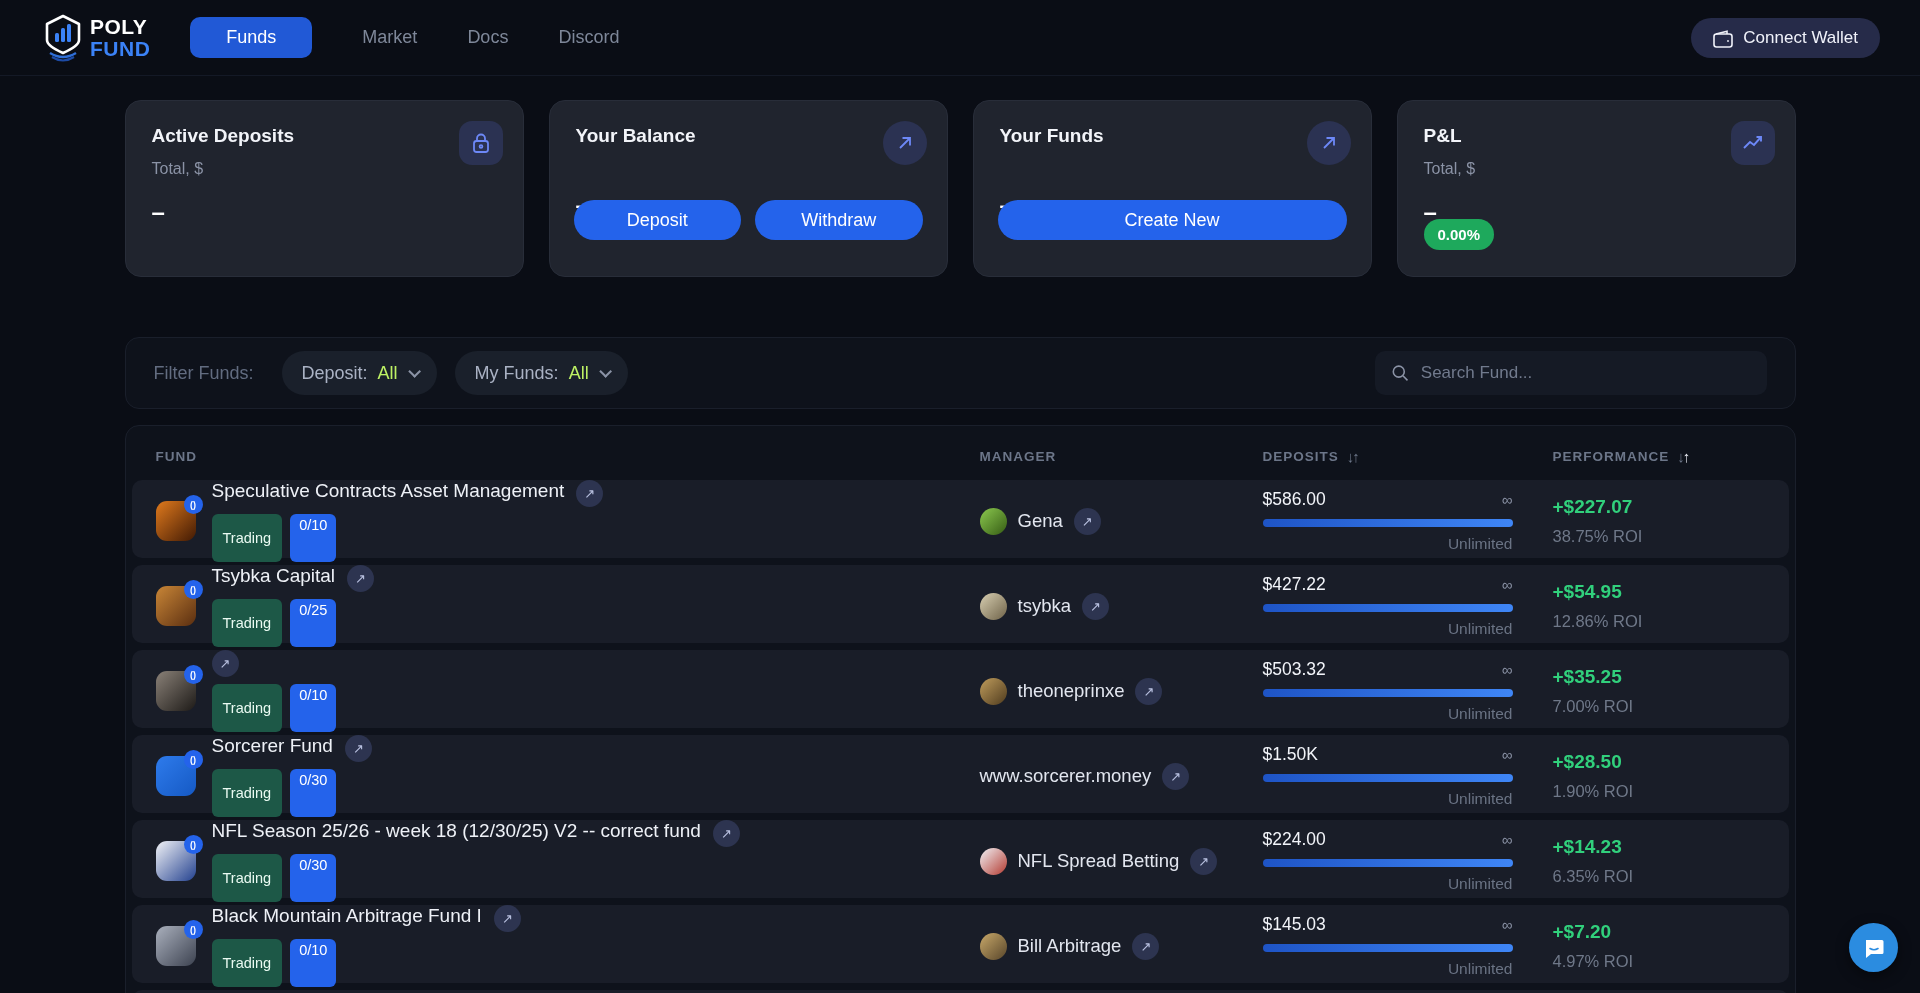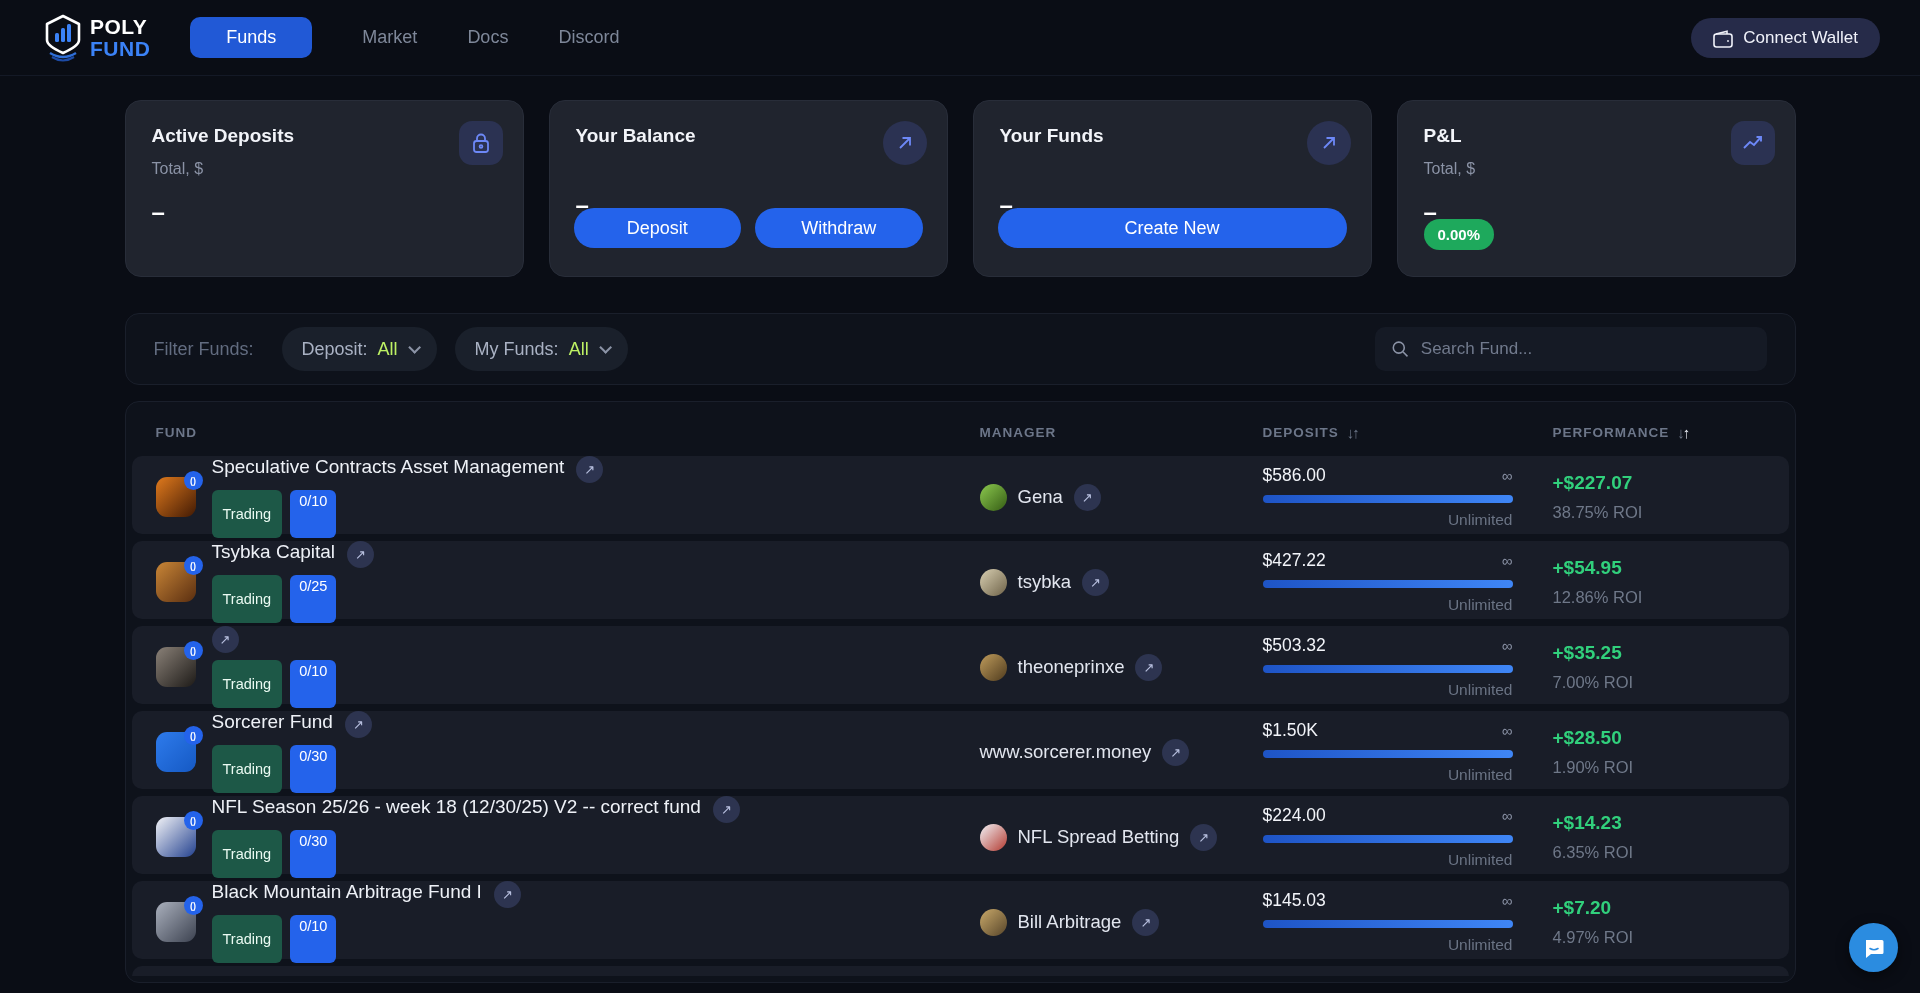--- a/index.html
+++ b/index.html
@@ -24,26 +24,26 @@
   
   .cards { display:grid; grid-template-columns:repeat(4,1fr); gap:25px; margin-top:24px; }
   .card { position:relative; height:177px; background:#20242e; border:1px solid #282d39; border-radius:16px; padding:24px 26px; }
   .card-title { color:#f2f4f9; font-size:19px; font-weight:bold; }
   .card-sub { color:#8b93a6; font-size:16px; margin-top:13px; }
   .card-dash { color:#ffffff; font-size:24px; font-weight:bold; margin-top:20px; }
   .card-dash.lone { margin-top:44px; }
   .chip { position:absolute; top:20px; right:20px; width:44px; height:44px; display:flex; align-items:center; justify-content:center; background:#2b3252; border-radius:13px; }
   .chip.round { border-radius:50%; }
   .chip svg { stroke:#6d88f7; }
-  .btn-row { position:absolute; left:24px; right:24px; bottom:28px; display:flex; gap:14px; }
+  .btn-row { position:absolute; left:24px; right:24px; bottom:36px; display:flex; gap:14px; }
   .blue-btn { flex:1; height:40px; background:#2463eb; color:#ffffff; font-size:18px; border:none; border-radius:20px; cursor:pointer; font-family:inherit; }
   .pct-badge { position:absolute; left:26px; bottom:26px; background:#1ea95c; color:#ffffff; font-size:15px; font-weight:bold; padding:7px 14px; border-radius:16px; }
 
   
-  .filterbar { display:flex; align-items:center; margin-top:36px; height:72px; background:#0e121b; border:1px solid #1a1f2b; border-radius:14px; padding:0 28px; }
+  .filterbar { display:flex; align-items:center; margin-top:60px; height:72px; background:#0e121b; border:1px solid #1a1f2b; border-radius:14px; padding:0 28px; }
   .filter-label { color:#626c80; font-size:18px; }
   .pills { display:flex; align-items:center; gap:18px; margin-left:28px; }
   .pill { display:flex; align-items:center; gap:10px; background:#1a202b; border-radius:24px; height:44px; padding:0 20px; cursor:pointer;text-align:right; }
   .pill .plabel { color:#aab2c4; font-size:18px; }
   .pill .pvalue { color:#bef264; font-size:18px; }
   .chev { width:9px; height:9px; border-right:2px solid #8b93a6; border-bottom:2px solid #8b93a6; transform:rotate(45deg) translateY(-3px); }
   .stage-badge { background:#2463eb; color:#ffffff; font-size:14px; font-weight:bold; padding:5px 11px; border-radius:13px; letter-spacing:0.3px; }
   .plus-badge { background:#2463eb; color:#ffffff; font-size:14px; font-weight:bold; width:32px; height:26px; display:flex; align-items:center; justify-content:center; border-radius:13px; }
   .search-box { margin-left:auto; display:flex; align-items:center; gap:12px; width:392px; height:44px; background:#151a25; border-radius:10px; padding:0 16px; }
   .search-box input { background:transparent; border:none; outline:none; color:#d7dbe6; font-size:17px; font-family:inherit; width:100%; }

